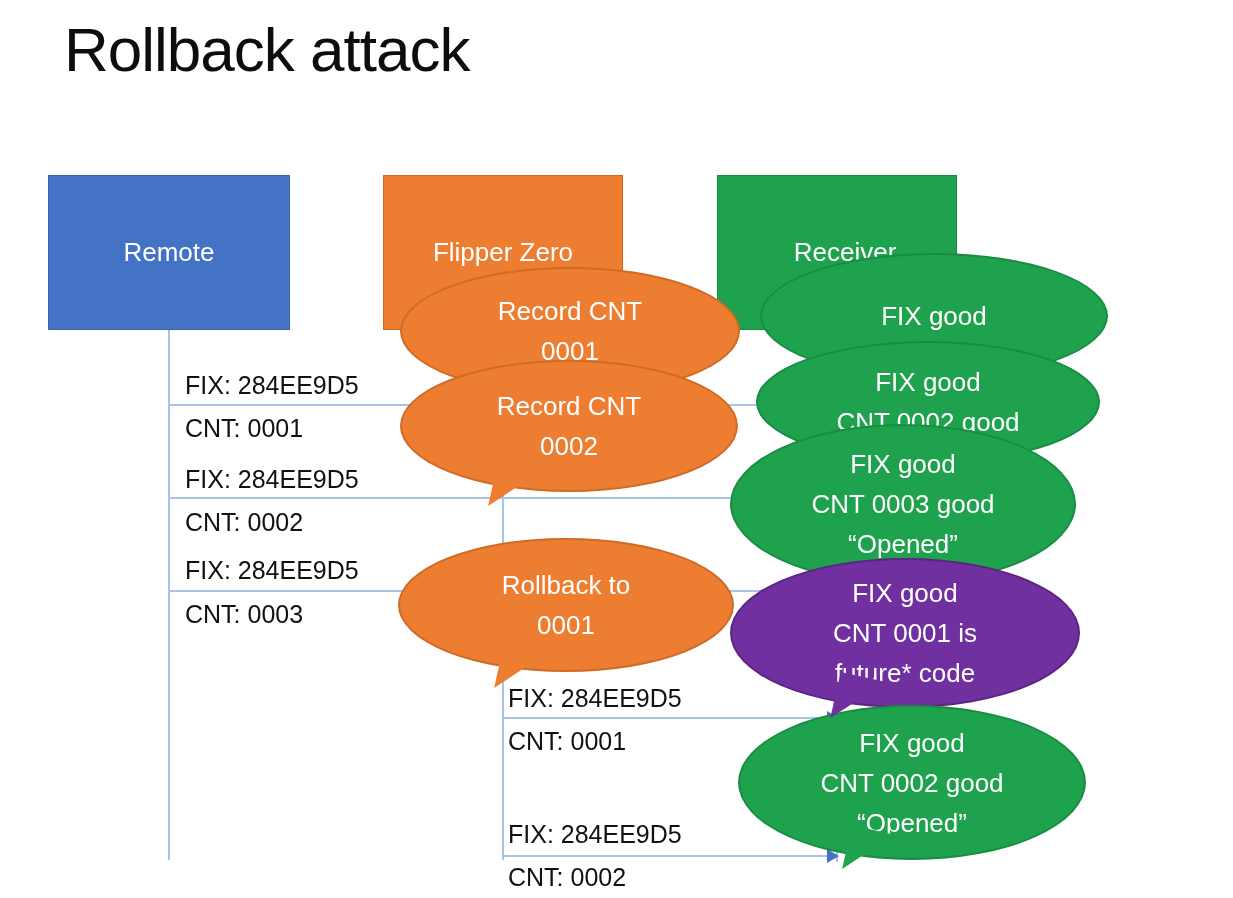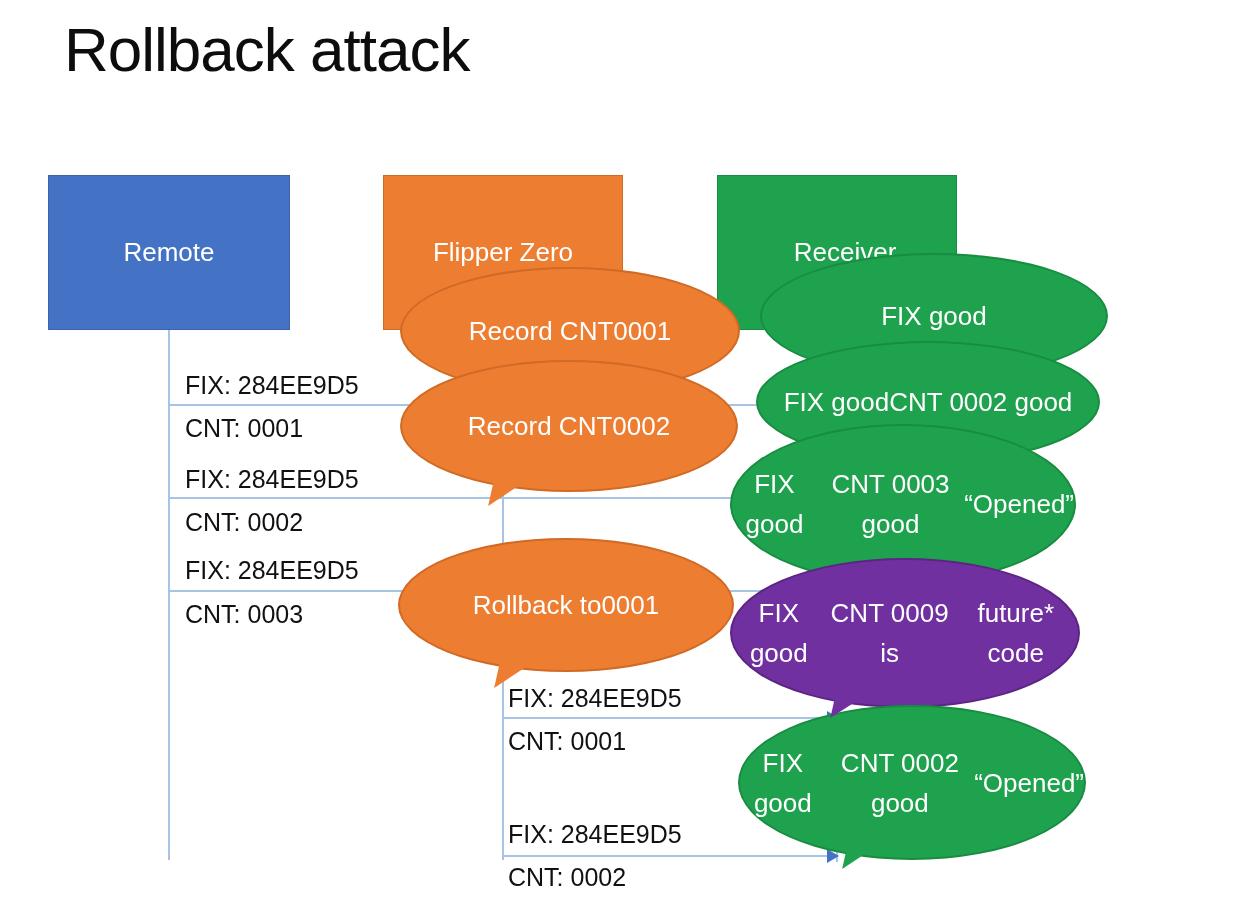--- a/index.html
+++ b/index.html
@@ -15,21 +15,21 @@
   .box.green  { background:#1FA24D; border:1px solid #188c41; }
 
   .lifeline { position:absolute; width:2px; background:#A7C4E4; z-index:1; }
 
   .msg { position:absolute; height:2px; background:#A7C4E4; z-index:1; }
   .msg .head { position:absolute; right:-2px; top:-6px; width:0; height:0;
                border-left:12px solid #4472C4; border-top:7px solid transparent; border-bottom:7px solid transparent; }
 
   .lbl { position:absolute; font-size:25px; color:#111111; white-space:nowrap; z-index:3; }
 
-  .bubble { position:absolute; border-radius:50%; display:flex; flex-direction:row; align-items:center;
+  .bubble { position:absolute; border-radius:50%; display:flex; flex-direction:column; align-items:center;
             justify-content:center; text-align:center; color:#ffffff; font-size:26px; line-height:40px; }
   .bubble.orange { background:#ED7D31; border:2px solid #d06a24; }
   .bubble.green  { background:#1FA24D; border:2px solid #188c41; }
   .bubble.purple { background:#7030A0; border:2px solid #5c2584; }
 
   .tail { position:absolute; width:54px; height:44px; clip-path: polygon(4% 100%, 22% 0%, 100% 22%); }
   .tail.orange { background:#ED7D31; }
   .tail.green  { background:#1FA24D; }
   .tail.purple { background:#7030A0; }
 
@@ -111,21 +111,21 @@
   </div>
 
   <div class="bubble orange z13" style="left:398px; top:538px; width:336px; height:134px;">
     <div>Rollback to</div>
     <div>0001</div>
     <span class="tail orange" style="left:92px; top:104px;"></span>
   </div>
 
   <div class="bubble purple z14" style="left:730px; top:558px; width:350px; height:150px;">
     <div>FIX good</div>
-    <div>CNT 0009 is</div>
+    <div>CNT 0001 is</div>
     <div>future* code</div>
   </div>
 
   <div class="bubble green z15" style="left:738px; top:705px; width:348px; height:155px;">
     <div>FIX good</div>
     <div>CNT 0002 good</div>
     <div>“Opened”</div>
     <span class="tail green" style="left:100px; top:118px;"></span>
   </div>
 

